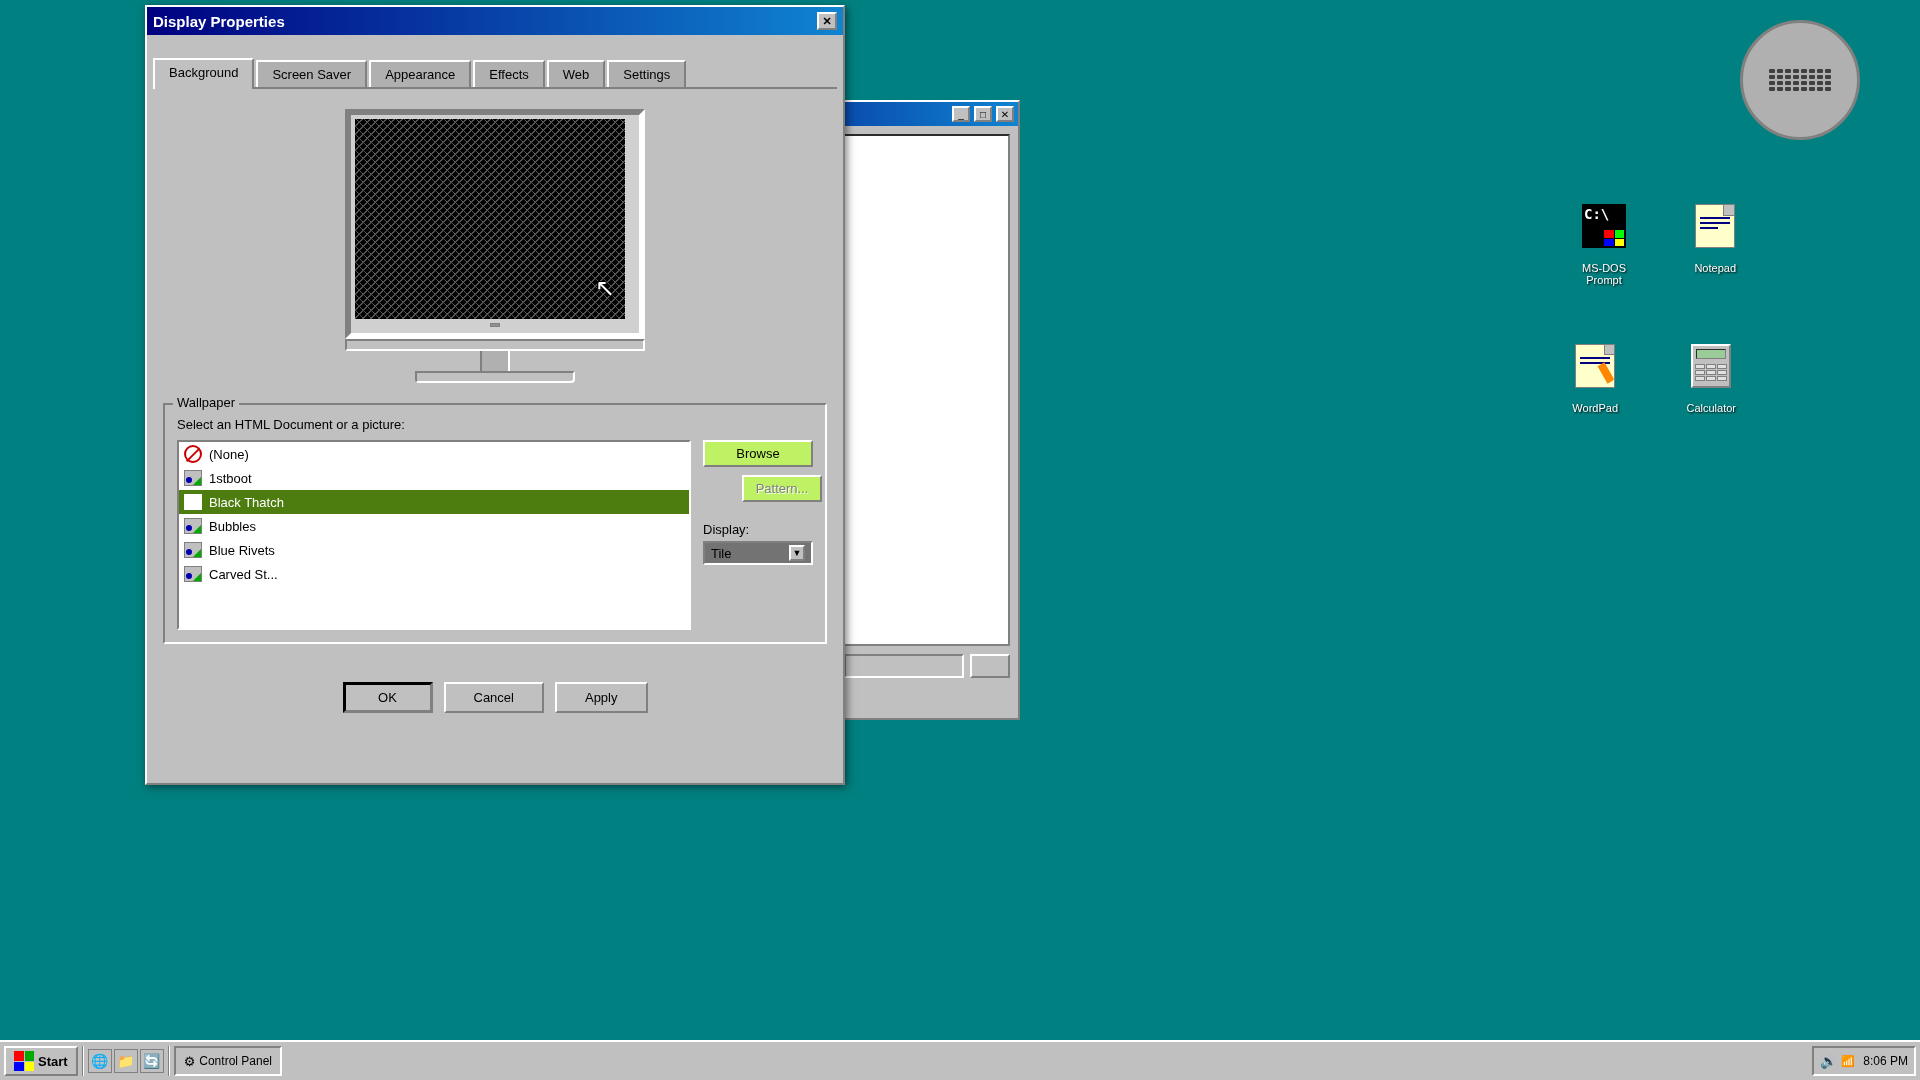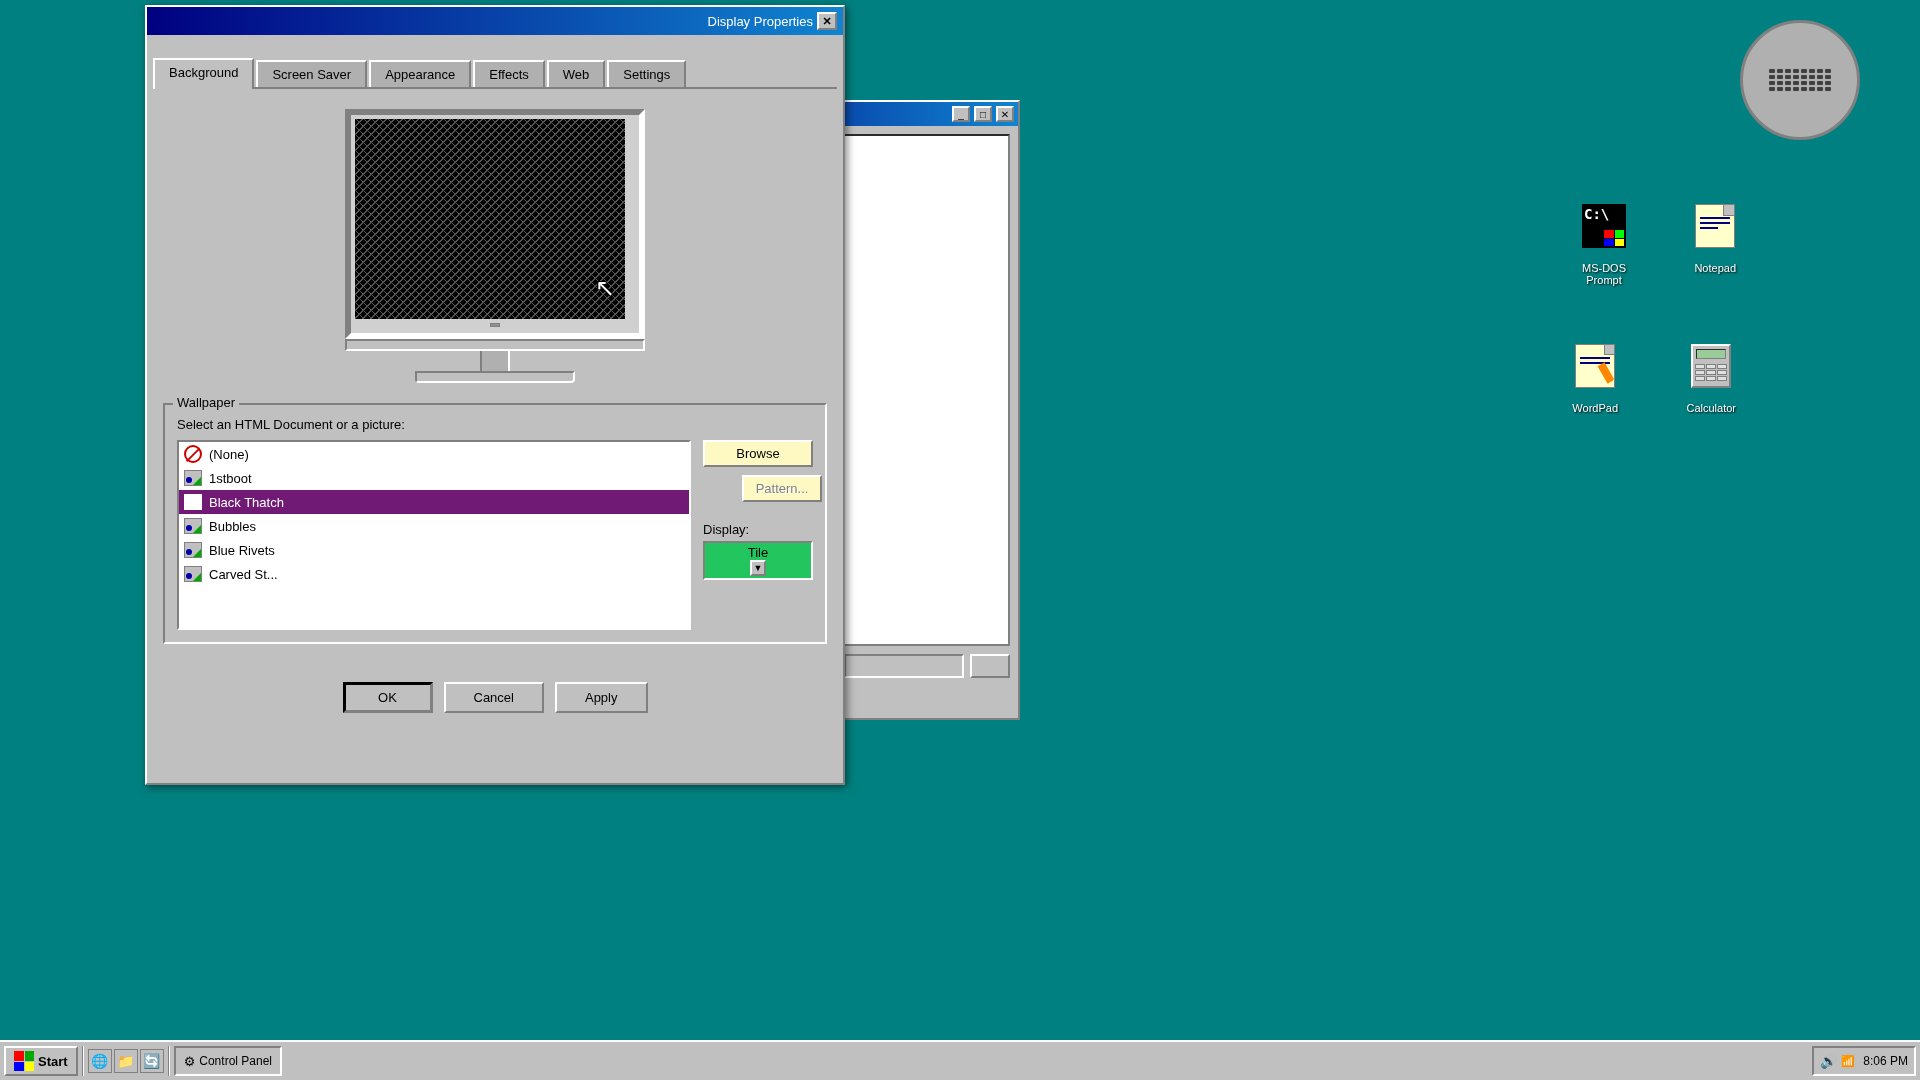--- a/index.html
+++ b/index.html
@@ -173,24 +173,23 @@
     .dialog-titlebar {
       background: linear-gradient(90deg, #000080, #1084d0);
       height: 28px;
       display: flex;
       align-items: center;
       padding: 0 6px;
       gap: 4px;
     }
     .dialog-title {
       color: white;
-      font-size: 13px;
-      font-weight: normal;
+      font-size: 15px;
+      font-weight: bold;
       flex: 1;
-      text-align: right;
     }
     .dialog-close-btn {
       width: 20px;
       height: 18px;
       background: #c0c0c0;
       border: 2px solid;
       border-color: #ffffff #808080 #808080 #ffffff;
       display: flex;
       align-items: center;
       justify-content: center;
@@ -338,21 +337,21 @@
     }
     .wallpaper-item {
       display: flex;
       align-items: center;
       gap: 6px;
       padding: 2px 4px;
       font-size: 13px;
       cursor: pointer;
     }
     .wallpaper-item.selected {
-      background: #701a75;
+      background: #4d7c0f;
       color: white;
     }
     .wallpaper-icon {
       width: 20px;
       height: 20px;
       display: flex;
       align-items: center;
       justify-content: center;
     }
     
@@ -413,49 +412,48 @@
     }
 
     
     .wallpaper-buttons {
       display: flex;
       flex-direction: column;
       gap: 8px;
       width: 110px;
     }
     .win98-button {
-      background: #fef9c3;
+      background: #bef264;
       border: 2px solid;
       border-color: #ffffff #808080 #808080 #ffffff;
       padding: 4px 10px;
       font-size: 13px;
       cursor: pointer;
       text-align: center;
       min-width: 80px;
     }
     .win98-button:disabled, .win98-button.disabled {
       color: #808080;
       text-shadow: 1px 1px #ffffff;
       margin-left: 39px;
     }
     .display-label {
       font-size: 13px;
     }
     .select-box {
-      background: #22c55e;
+      background: #737373;
       border: 2px solid;
       border-color: #808080 #ffffff #ffffff #808080;
       padding: 2px 6px;
       font-size: 13px;
       display: flex;
       align-items: center;
       justify-content: space-between;
       width: 110px;
       cursor: pointer;
-      flex-direction: column;
     }
     .select-arrow {
       width: 16px;
       height: 16px;
       background: #c0c0c0;
       border: 2px solid;
       border-color: #ffffff #808080 #808080 #ffffff;
       display: flex;
       align-items: center;
       justify-content: center;

